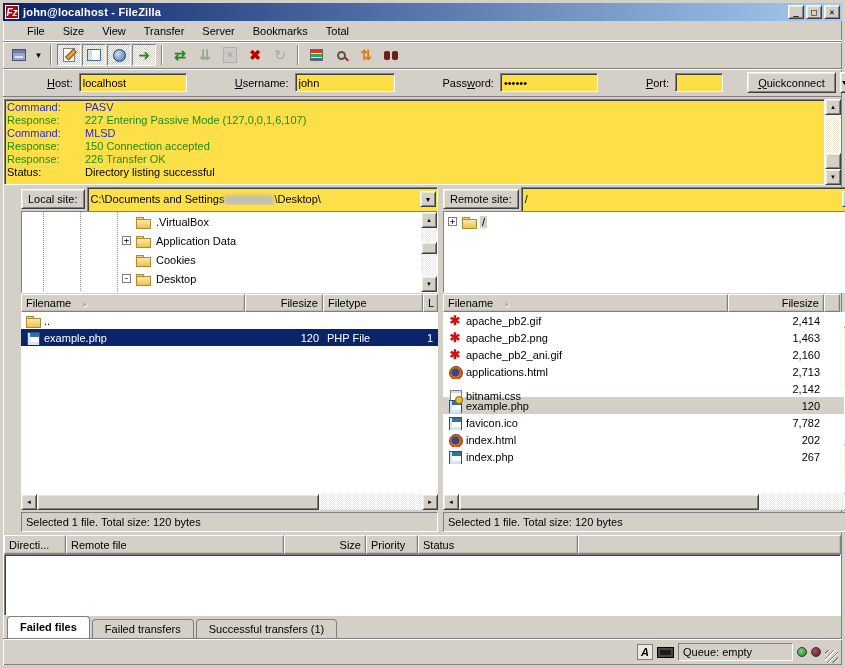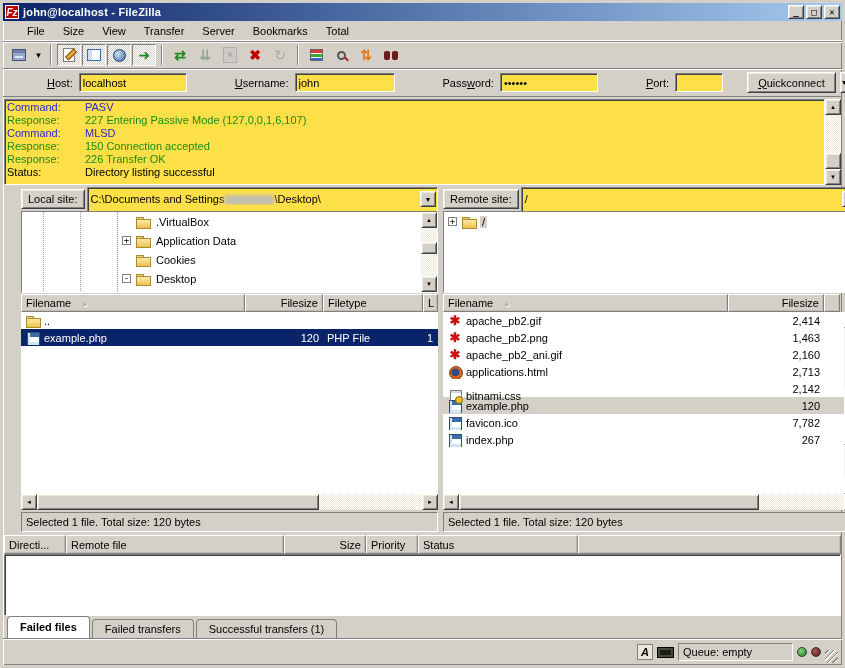--- a/index.html
+++ b/index.html
@@ -435,20 +435,27 @@
             </div>
             <div class="frow">
               <span class="fcell rc-name" style="display:flex;align-items:center;">
                   <span class="ic ic-php"></span>
                   <span>favicon.ico</span>
                 </span>
               <span class="fcell num rc-size">7,782</span>
             </div>
             <div class="frow">
               <span class="fcell rc-name" style="display:flex;align-items:center;">
+                  <span class="ic ic-ff"></span>
+                  <span>index.html</span>
+                </span>
+              <span class="fcell num rc-size">202</span>
+            </div>
+            <div class="frow">
+              <span class="fcell rc-name" style="display:flex;align-items:center;">
                   <span class="ic ic-php"></span>
                   <span>index.php</span>
                 </span>
               <span class="fcell num rc-size">267</span>
             </div>
           </div>
           <div class="vscroll">
             <span class="sb-btn raised">▲</span>
             <span class="v-sp" style="height:62px"></span>
             <span class="sb-thumb raised v-sp" style="height:55px"></span>

